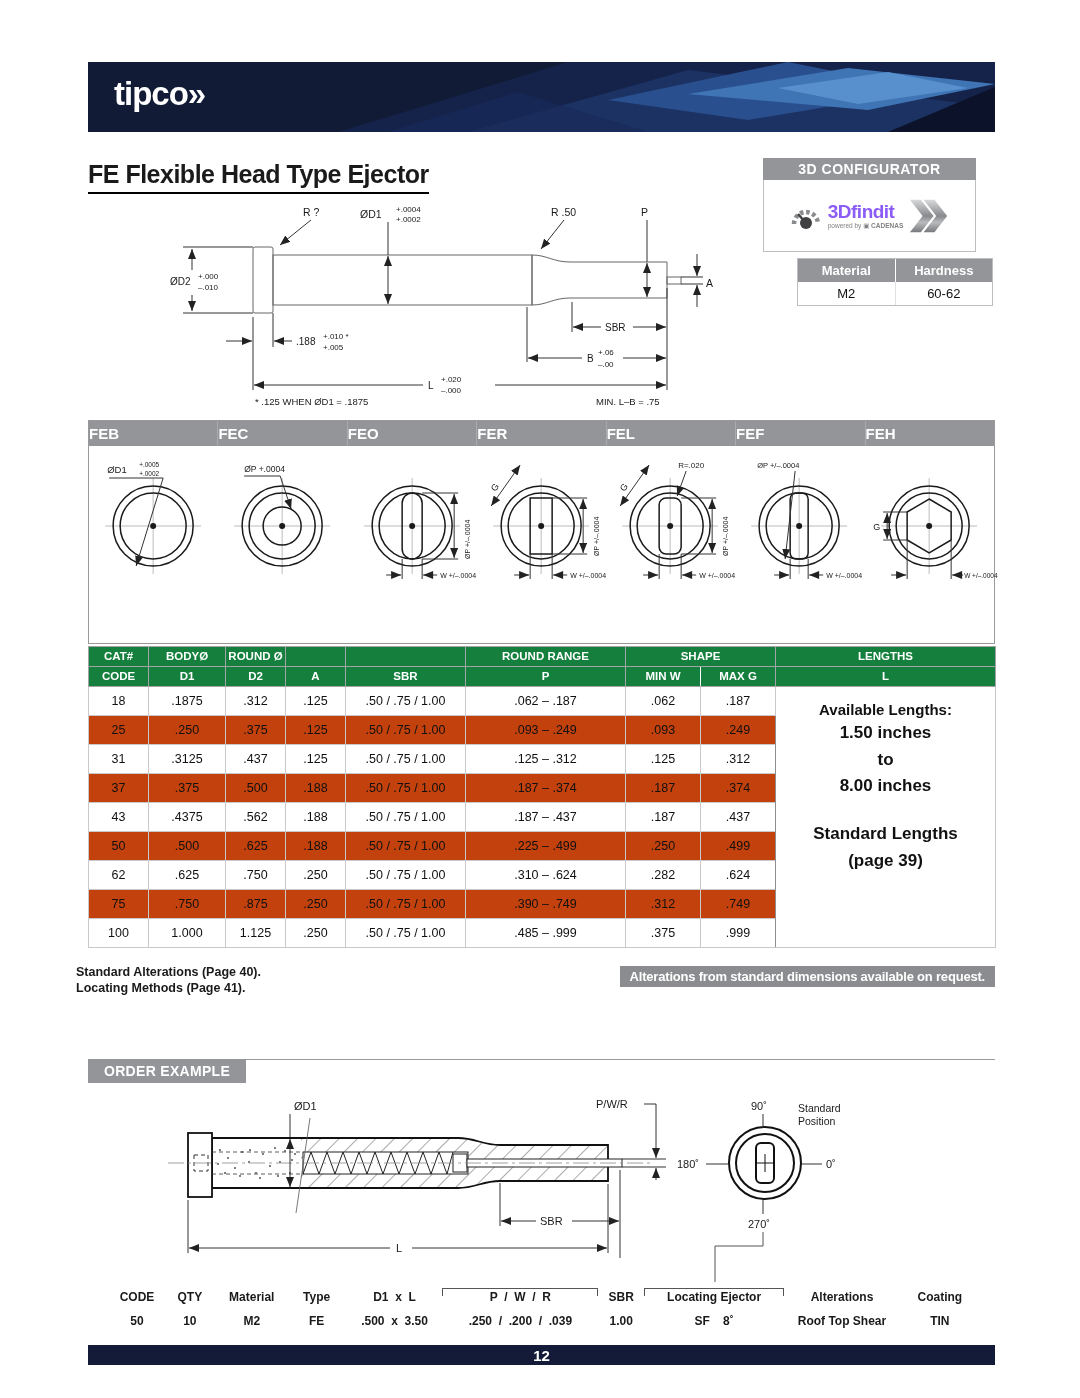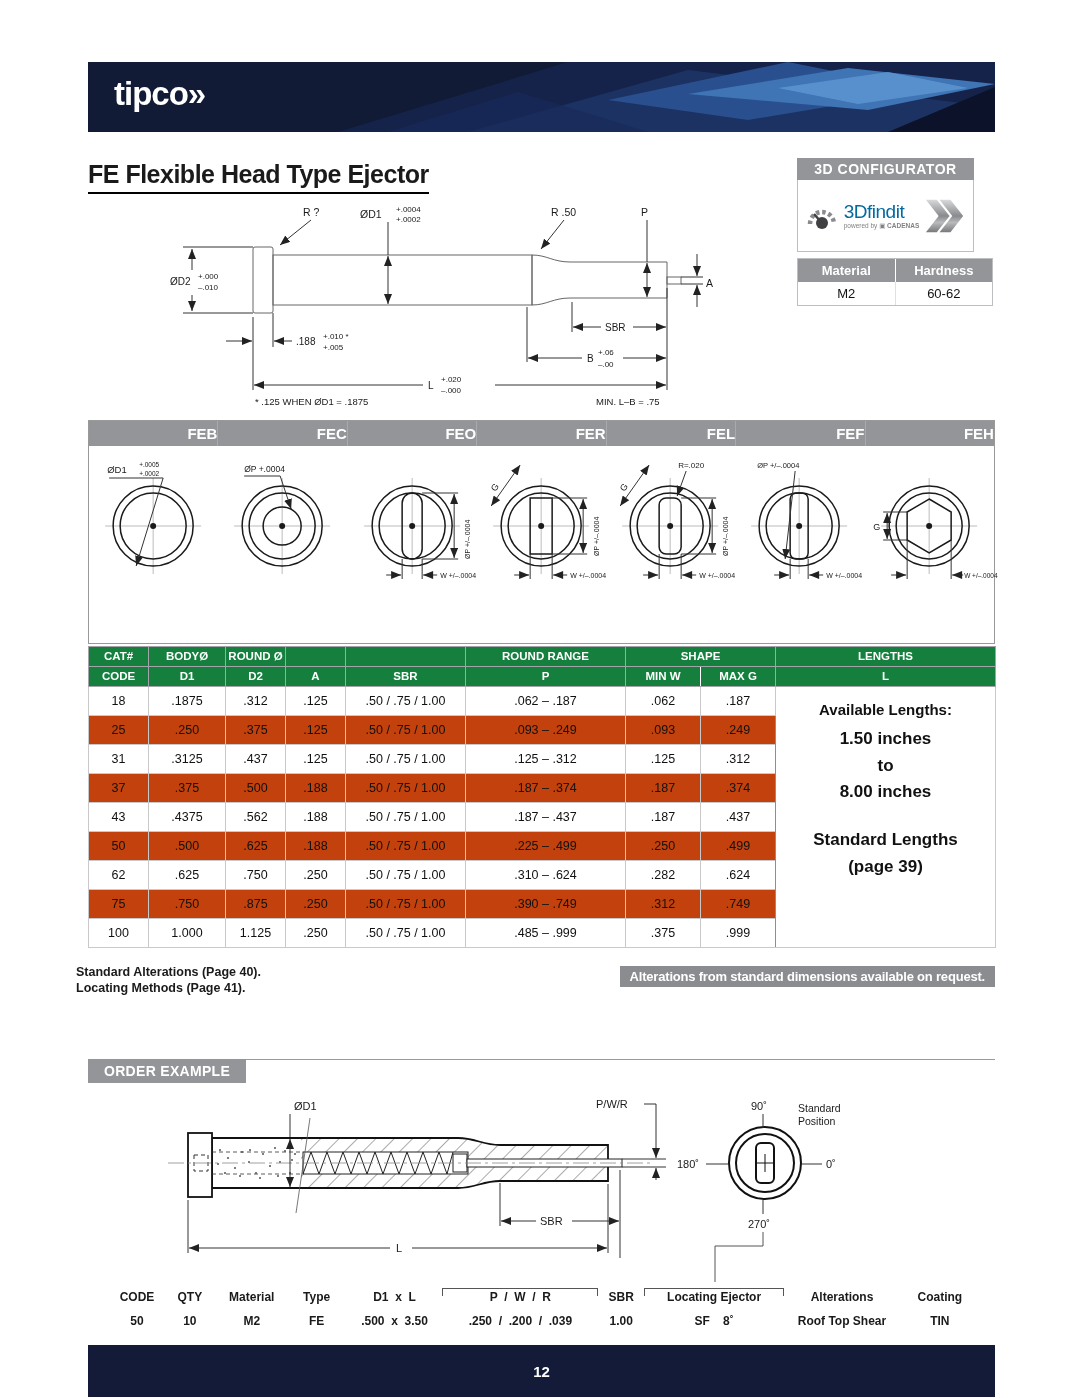--- a/index.html
+++ b/index.html
@@ -9,27 +9,27 @@
 
 
 #banner{left:88px;top:62px;width:907px;height:70px}
 #logo{left:114px;top:75px;font-size:33px;font-weight:bold;letter-spacing:-1px;color:#fff}
 
 
 #title{left:88px;top:160px;font-size:25px;font-weight:bold;letter-spacing:-.5px;
        border-bottom:2px solid #000;padding-bottom:3px}
 
 
-#config{left:797px;top:158px;width:177px}
+#config{left:763px;top:158px;width:213px}
 #config .hd{background:#939598;color:#fff;font-weight:bold;font-size:14px;text-align:center;
             padding:3px 0;letter-spacing:.5px}
 #config .body{border:1px solid #bcbec0;border-top:none;height:72px;display:flex;
               align-items:center;justify-content:center;gap:6px;background:#fff}
 .findit-text{line-height:1}
-.findit-main{font-size:19px;font-weight:normal;color:#0369a1;letter-spacing:-.5px}
+.findit-main{font-size:19px;font-weight:bold;color:#8b5cf6;letter-spacing:-.5px}
 .findit-sub{font-size:6.5px;color:#808184;margin-top:2px;text-align:right}
 #mat-table{left:797px;top:258px;width:196px;border:1px solid #bcbec0}
 #mat-table .row{display:flex}
 #mat-table .row div{flex:1;text-align:center;padding:4px 0;font-size:13px}
 #mat-table .h div{background:#939598;color:#fff;font-weight:bold}
 #mat-table .h div+div{border-left:1px solid #fff}
 #mat-table .v div{background:#fff;color:#111}
 #mat-table .v div+div{border-left:1px solid #e0e0e0}
 
 
@@ -37,41 +37,41 @@
 svg text{font-family:"Liberation Sans",sans-serif;fill:#1a1a1a}
 .dim{stroke:#333;stroke-width:1;fill:none}
 .thin{stroke:#555;stroke-width:.8;fill:none}
 .pinln{stroke:#666;stroke-width:1;fill:none}
 .ln{stroke:#1a1a1a;stroke-width:1.5;fill:none}
 .cl{stroke:#aaa;stroke-width:.8}
 
 
 #shapes-box{left:88px;top:420px;width:907px;height:224px;border:1px solid #999}
 #shape-heads{display:flex;background:#939598}
-#shape-heads div{flex:1;color:#fff;font-weight:bold;font-size:15px;text-align:right;
+#shape-heads div{flex:1;color:#fff;font-weight:bold;font-size:15px;text-align:left;
                  padding:4px 0;border-left:1px solid #a8aaad}
 #shape-heads div:first-child{border-left:none}
 #shape-cells{display:flex}
 #shape-cells svg{width:129.5px;height:152px}
 #shape-foot{position:relative;height:42px;font-size:13px}
 #shape-note{position:absolute;left:24px;top:12px;font-weight:bold;font-size:14px}
 .formula{position:absolute;top:13px;font-size:12.5px}
 #formula1{left:390px}#formula2{left:497px}#formula3{left:812px}
 
 
 #spec-table{position:absolute;left:88px;top:646px;width:907px;border-collapse:collapse;
             table-layout:fixed;border:1px solid #8e8e8e}
 #spec-table th{background:#15803d;color:#fff;font-size:11.5px;font-weight:bold;
                padding:3px 0;border:1px solid #a2a4a7;line-height:1.15}
 #spec-table th.sep{border-right:1.5px solid #fff}
 #spec-table td{border:1px solid #c9c9c9;text-align:center;height:29px;font-size:12.5px;
                background:#fff;color:#111}
 #spec-table tr.alt td{background:#c2410c}
 #spec-table td.lengths-cell{background:#fff;vertical-align:top;padding-top:14px;border-left:1px solid #8e8e8e}
-.ll-t{font-weight:bold;font-size:15px;margin-bottom:8px}
+.ll-t{font-weight:bold;font-size:15px;margin-bottom:2px}
 .ll-b{font-weight:bold;font-size:17px;line-height:1.55}
 .ll-gap{margin-top:22px}
 
 
 #notes{left:76px;top:964px;font-size:12.5px;font-weight:bold;line-height:1.3}
 #alter-badge{top:966px;right:85px;background:#8a8c8f;color:#fff;font-weight:bold;
              font-size:13px;padding:3px 10px;letter-spacing:-.2px}
 
 
 #order-rule{left:88px;top:1059px;width:907px;height:1px;background:#9a9a9a}
@@ -83,21 +83,21 @@
 .oe-v{font-weight:bold;font-size:12px;white-space:pre;margin-top:10px}
 .oe-col.bracket .oe-h::before{content:"";position:absolute;left:-4px;right:-4px;top:0;height:7px;
              border:1px solid #555;border-bottom:none}
 .oe-col:nth-child(1){width:58px}.oe-col:nth-child(2){width:46px}
 .oe-col:nth-child(3){width:76px}.oe-col:nth-child(4){width:52px}
 .oe-col:nth-child(5){width:102px}.oe-col:nth-child(6){width:148px}
 .oe-col:nth-child(7){width:52px}.oe-col:nth-child(8){width:132px}
 .oe-col:nth-child(9){width:122px}.oe-col:nth-child(10){width:72px}
 
 
-#footer{left:88px;top:1345px;width:907px;height:52px;background:#131b38;color:#fff;
+#footer{left:88px;top:1345px;width:907px;height:20px;background:#131b38;color:#fff;
         display:flex;align-items:center;justify-content:center;font-size:15px;font-weight:bold}
 </style>
 </head>
 <body>
 
 <svg id="banner" class="abs" viewBox="0 0 907 70">
   <defs>
     <marker id="aE" markerWidth="11" markerHeight="9" refX="10" refY="4" orient="auto" markerUnits="userSpaceOnUse">
       <path d="M0,0 L10,4 L0,8 z" fill="#222"></path>
       </marker>

